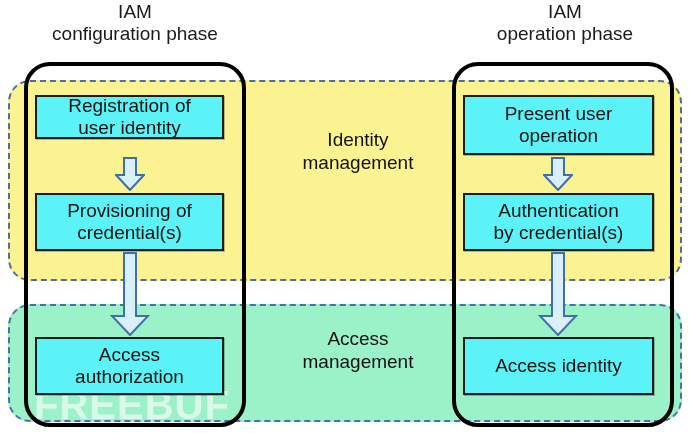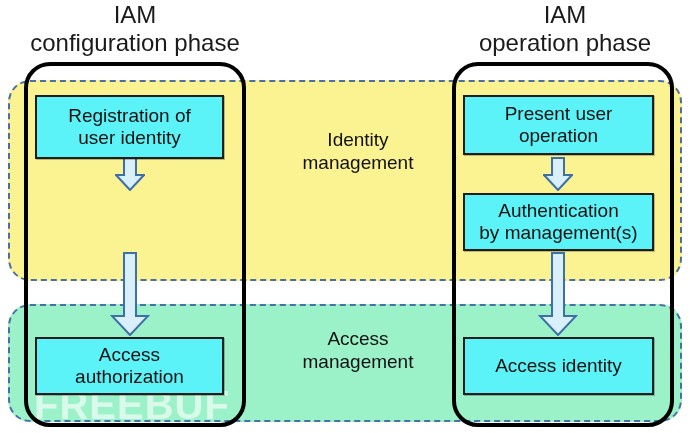--- a/index.html
+++ b/index.html
@@ -50,21 +50,21 @@
     background:transparent;
   }
   #capsule-config{ left:24px;  top:62px; width:222px; height:365px; }
   #capsule-oper{   left:452px; top:62px; width:222px; height:365px; }
 
   
   .phase-title{
     position:absolute;
     text-align:center;
     color:#1a1a1a;
-    font-size:24px;
+    font-size:19px;
     line-height:1.16;
     white-space:pre-line;
   }
   #title-config{ left:10px;  top:1px; width:250px; }
   #title-oper{   left:440px; top:1px; width:250px; }
 
   
   .band-label{
     position:absolute;
     text-align:center;
@@ -85,21 +85,21 @@
     display:flex;
     align-items:center;
     justify-content:center;
     text-align:center;
     color:#111;
     font-size:19px;
     line-height:1.16;
     white-space:pre-line;
     box-shadow:1px 1px 0 rgba(0,0,0,0.25);
   }
-  #node-registration{ left:35px;  top:95px;  width:189px; height:64px; }
+  #node-registration{ left:35px;  top:95px;  width:189px; height:44px; }
   #node-provisioning{ left:35px;  top:193px; width:189px; height:58px; }
   #node-authorization{left:35px;  top:337px; width:189px; height:58px; }
 
   #node-present{      left:463px; top:95px;  width:191px; height:60px; }
   #node-authn{        left:463px; top:193px; width:191px; height:58px; }
   #node-control{      left:463px; top:337px; width:191px; height:58px; }
 
   
   .arrow{ position:absolute; }
   #arrow-left-1{  left:115px; top:157px; width:30px;  height:34px; }
@@ -139,22 +139,24 @@
 
   <svg class="arrow" id="arrow-right-1" viewBox="0 0 30 34">
     <polygon points="9,1 21,1 21,18 29,18 15,33 1,18 9,18" fill="#d9f0fb" stroke="#3d6fa8" stroke-width="2" stroke-linejoin="miter"></polygon>
   </svg>
   <svg class="arrow" id="arrow-right-2" viewBox="0 0 40 84">
     <polygon points="14,1 26,1 26,64 38,64 20,83 2,64 14,64" fill="#d9f0fb" stroke="#3d6fa8" stroke-width="2" stroke-linejoin="miter"></polygon>
   </svg>
 
   <div class="node" id="node-registration">Registration of
 user identity</div>
+  <div class="node" id="node-provisioning">Provisioning of
+credential(s)</div>
   <div class="node" id="node-authorization">Access
 authorization</div>
 
   <div class="node" id="node-present">Present user
 operation</div>
   <div class="node" id="node-authn">Authentication
-by management(s)</div>
+by credential(s)</div>
   <div class="node" id="node-control">Access identity</div>
 
 </div>
 
 </body></html>

